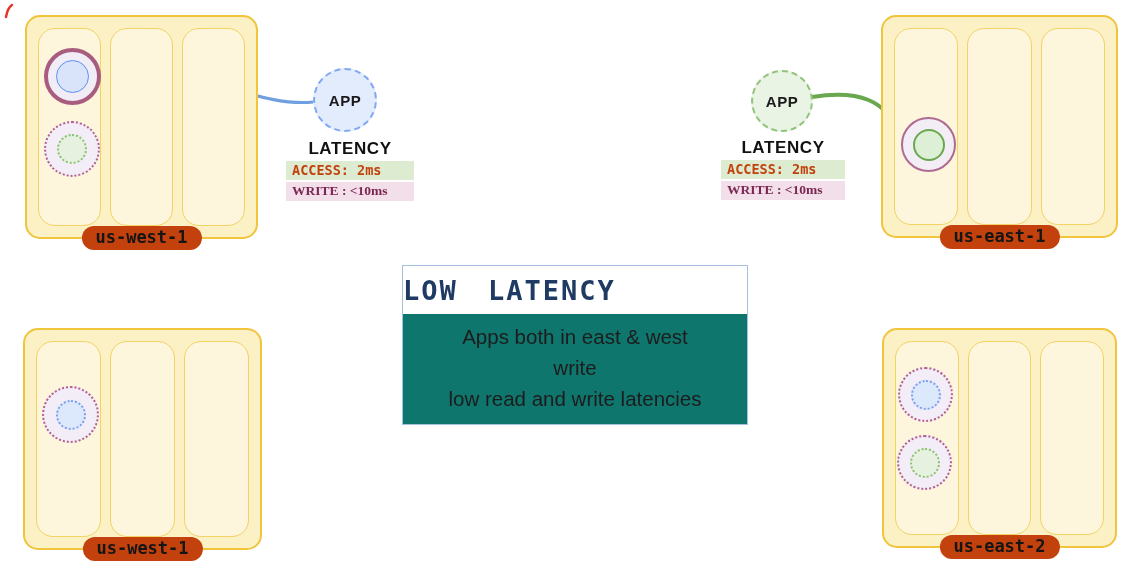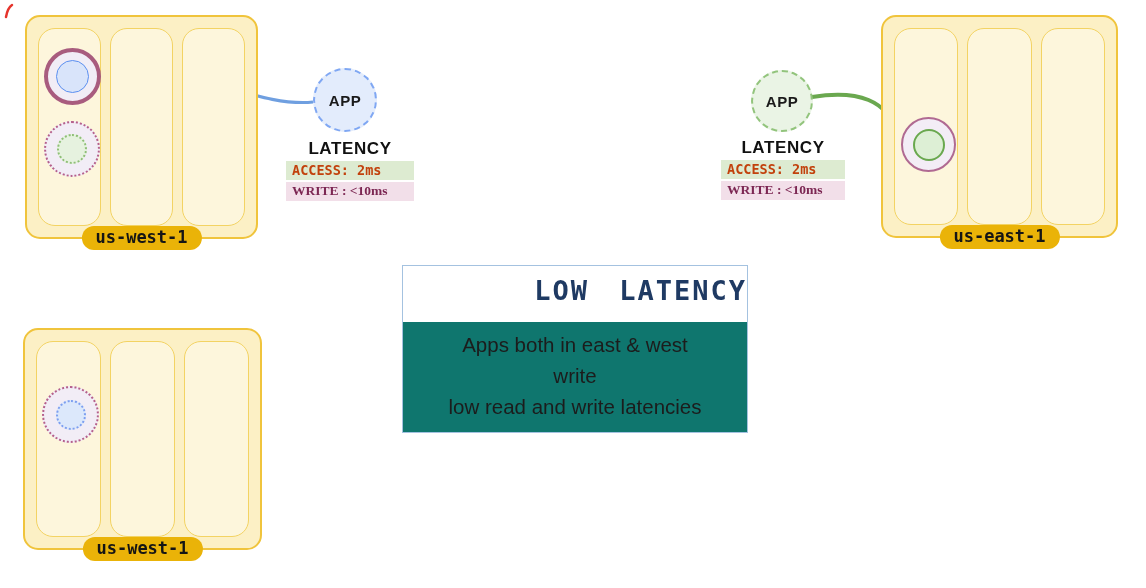--- a/index.html
+++ b/index.html
@@ -5,21 +5,21 @@
   html,body{margin:0;padding:0;background:#ffffff;}
   .canvas{position:relative;width:1146px;height:588px;background:#ffffff;overflow:hidden;
           font-family:"Liberation Sans",sans-serif;}
   svg.overlay{position:absolute;left:0;top:0;pointer-events:none;}
 
   
   .region{position:absolute;background:#fcf0c5;border:2.5px solid #f0c43c;border-radius:15px;box-sizing:border-box;}
   .zones{position:absolute;inset:11px;display:flex;gap:9px;}
   .zone{flex:1;background:#fdf6dc;border:1.5px solid #f3d363;border-radius:17px;}
   .region-label{position:absolute;left:50%;bottom:-13px;transform:translateX(-50%);
-                background:#eab308;border-radius:13px;padding:1px 14px 3px;
+                background:#c2410c;border-radius:13px;padding:1px 14px 3px;
                 font-family:"DejaVu Sans Mono",monospace;font-weight:bold;font-size:17px;
                 color:#151515;white-space:nowrap;}
 
   
   .node{position:absolute;border-radius:50%;display:flex;align-items:center;justify-content:center;box-sizing:border-box;}
   .node-inner{border-radius:50%;box-sizing:border-box;}
 
   .uw1-main{left:17px;top:31px;width:57px;height:57px;border:4px solid #a85c7e;background:#f1edf6;}
   .uw1-main .node-inner{width:33px;height:33px;border:1.5px solid #5b8ff0;background:#d9e4fa;}
   .uw1-dot{left:17px;top:104px;width:56px;height:56px;border:2.5px dotted #b5608c;background:#f2edf6;}
@@ -47,21 +47,21 @@
   .latency-title{text-align:center;font-weight:bold;font-size:17px;letter-spacing:.6px;color:#111;margin-bottom:2px;}
   .lat-row{font-family:"DejaVu Sans Mono",monospace;font-weight:bold;font-size:13.5px;
            padding:1px 6px 2px;margin-top:2px;white-space:pre;}
   .lat-access{background:#ddebd1;color:#c2410c;}
   .lat-write{background:#f2dfe9;color:#7c2753;font-family:Liberation Serif, serif;}
   .latency-west{left:286px;top:139px;width:128px;}
   .latency-east{left:721px;top:138px;width:124px;}
 
   
   .info-box{position:absolute;left:402px;top:265px;width:346px;border:1.5px solid #a4c2e0;box-sizing:border-box;}
-  .info-header{background:#ffffff;text-align:right;padding:9px 0 16px;}
+  .info-header{background:#ffffff;text-align:left;padding:9px 0 8px;}
   .info-title{font-family:"DejaVu Sans Mono",monospace;font-weight:bold;font-size:27px;
               color:#1f3a63;letter-spacing:2px;word-spacing:12px;}
   .info-body{background:#0f766e;text-align:center;padding:7px 0 10px;
              font-size:20.5px;line-height:31px;color:#1c1c1c;}
 </style>
 </head>
 <body>
 
 <div class="canvas">
 
@@ -111,20 +111,34 @@
       <div class="zone"></div>
       <div class="zone"></div>
       <div class="zone"></div>
     </div>
     <div class="node uw2-dot">
       <div class="node-inner"></div>
     </div>
     <div class="region-label">us-west-1</div>
   </div>
 
+  <div class="region" style="left:882px;top:328px;width:235px;height:220px">
+    <div class="zones">
+      <div class="zone"></div>
+      <div class="zone"></div>
+      <div class="zone"></div>
+    </div>
+    <div class="node ue2-dot1">
+      <div class="node-inner"></div>
+    </div>
+    <div class="node ue2-dot2">
+      <div class="node-inner"></div>
+    </div>
+    <div class="region-label">us-east-2</div>
+  </div>
 
   <div class="app app-west">
     <span>APP</span>
   </div>
   <div class="app app-east">
     <span>APP</span>
   </div>
 
   <div class="latency latency-west">
     <div class="latency-title">LATENCY</div>

